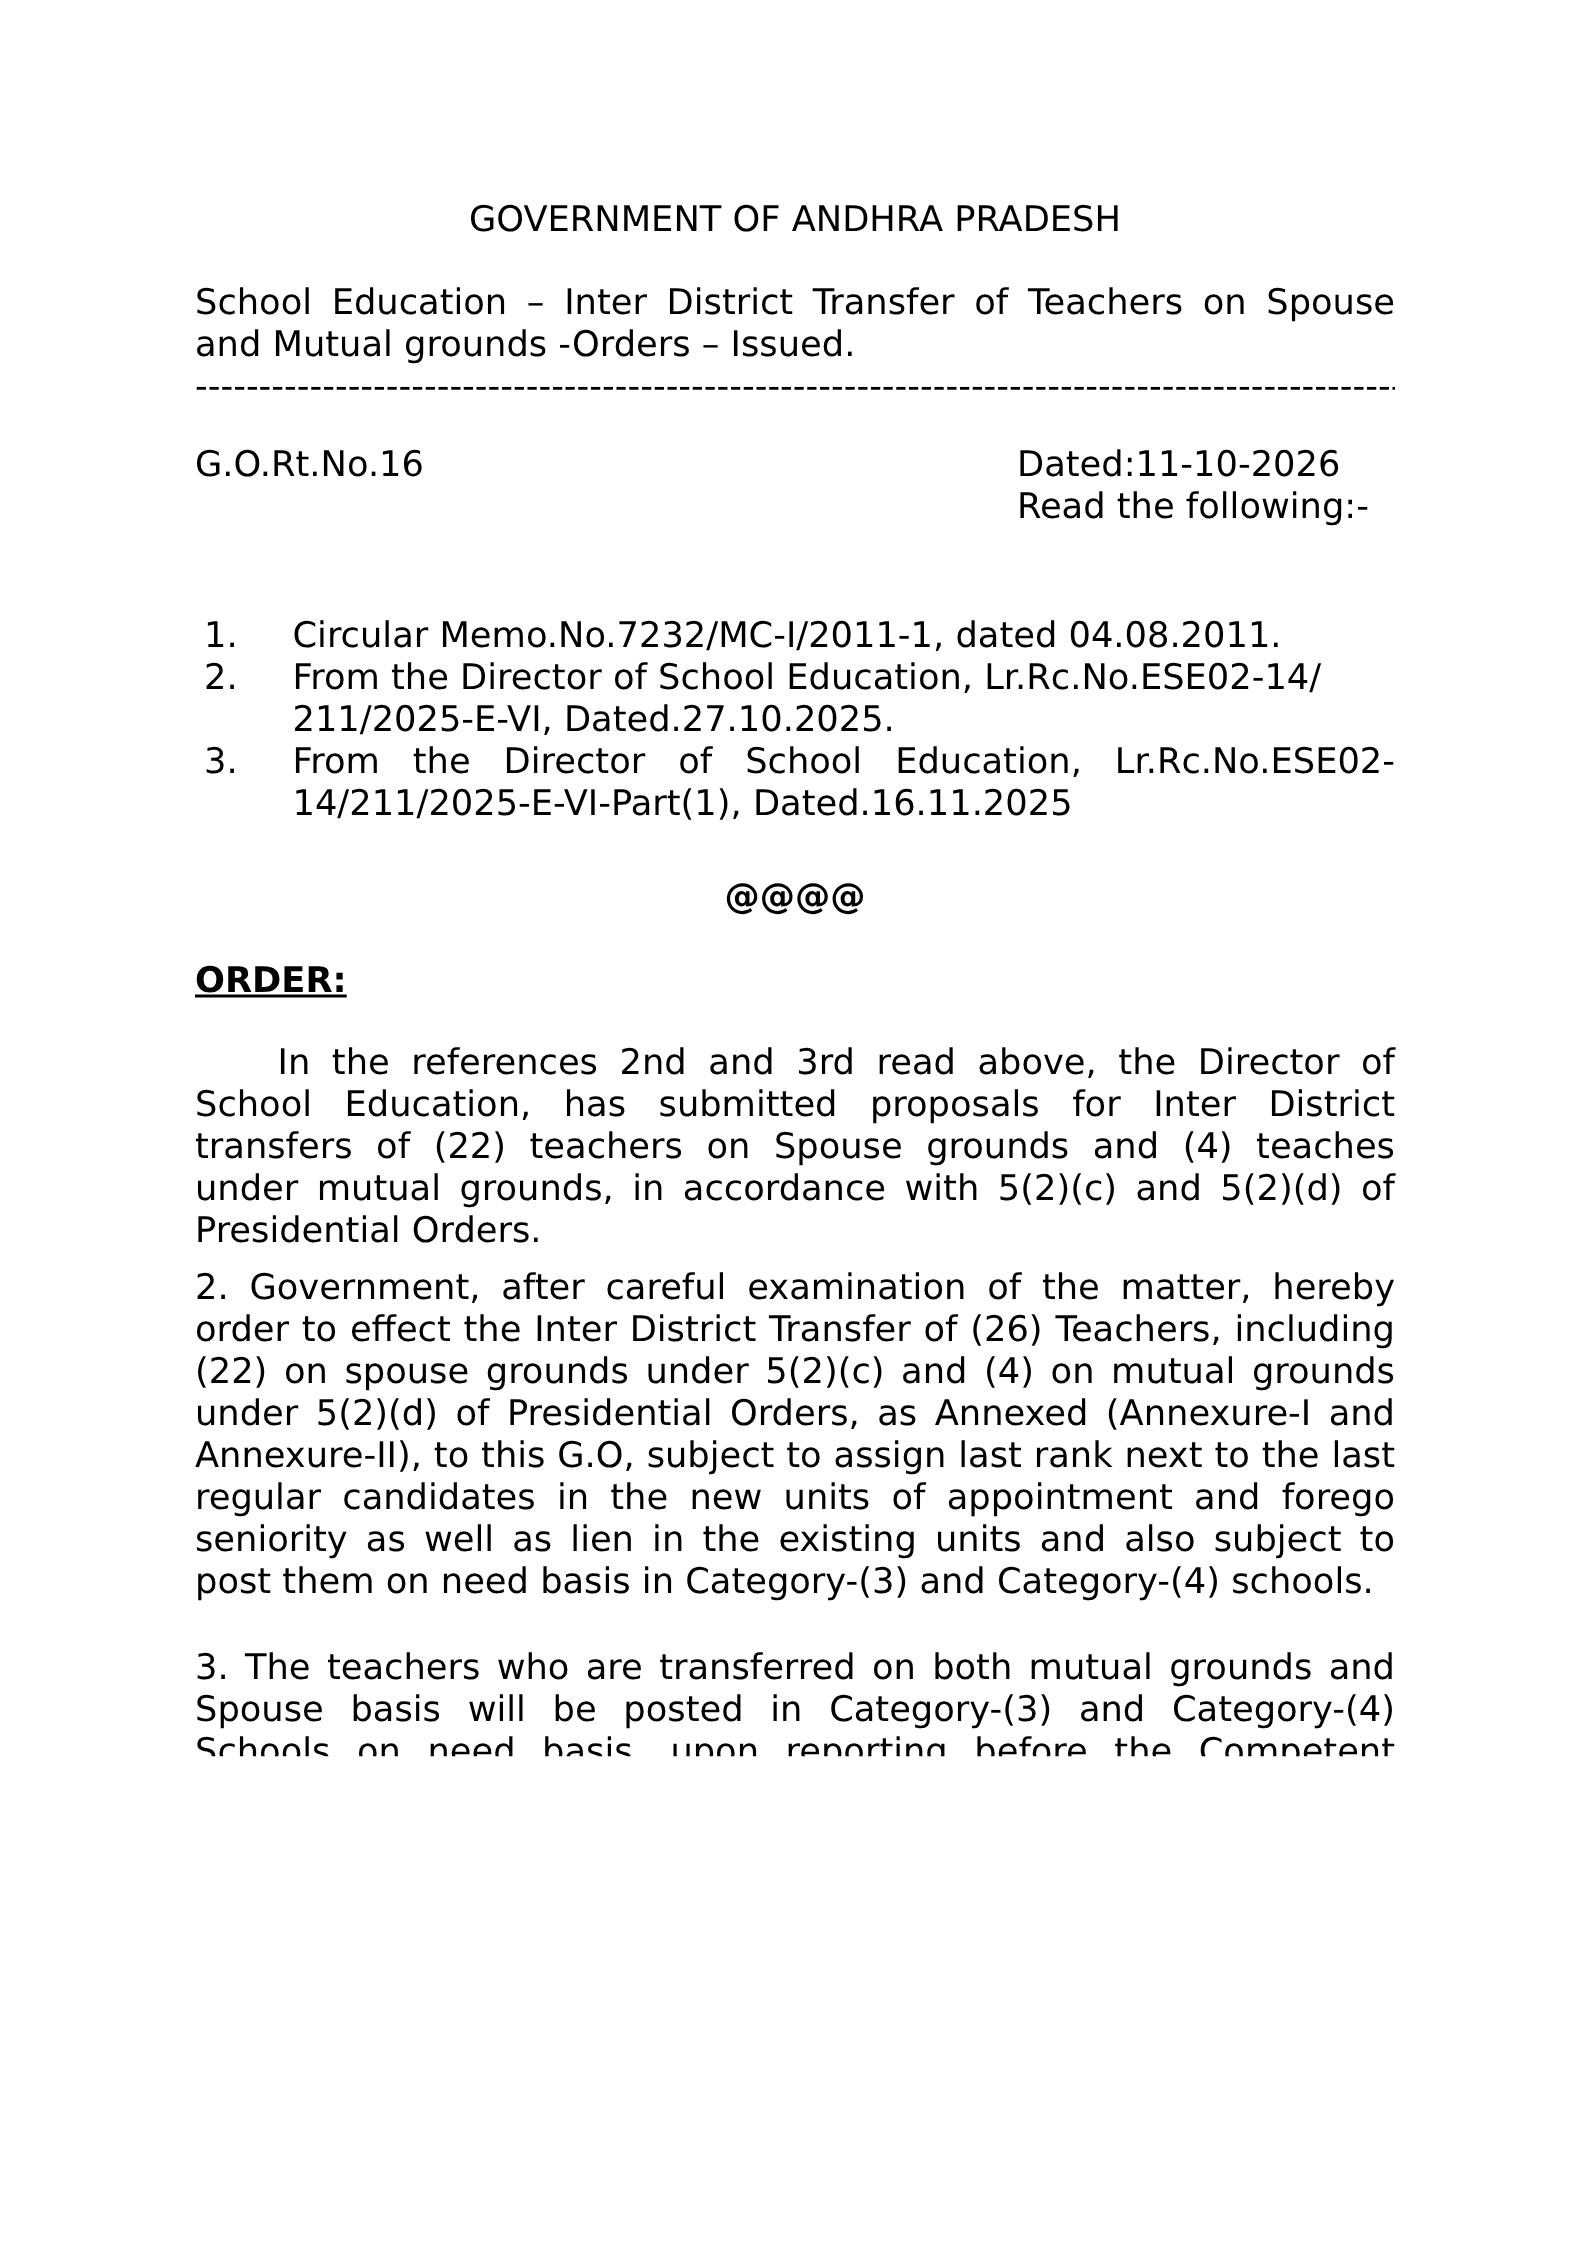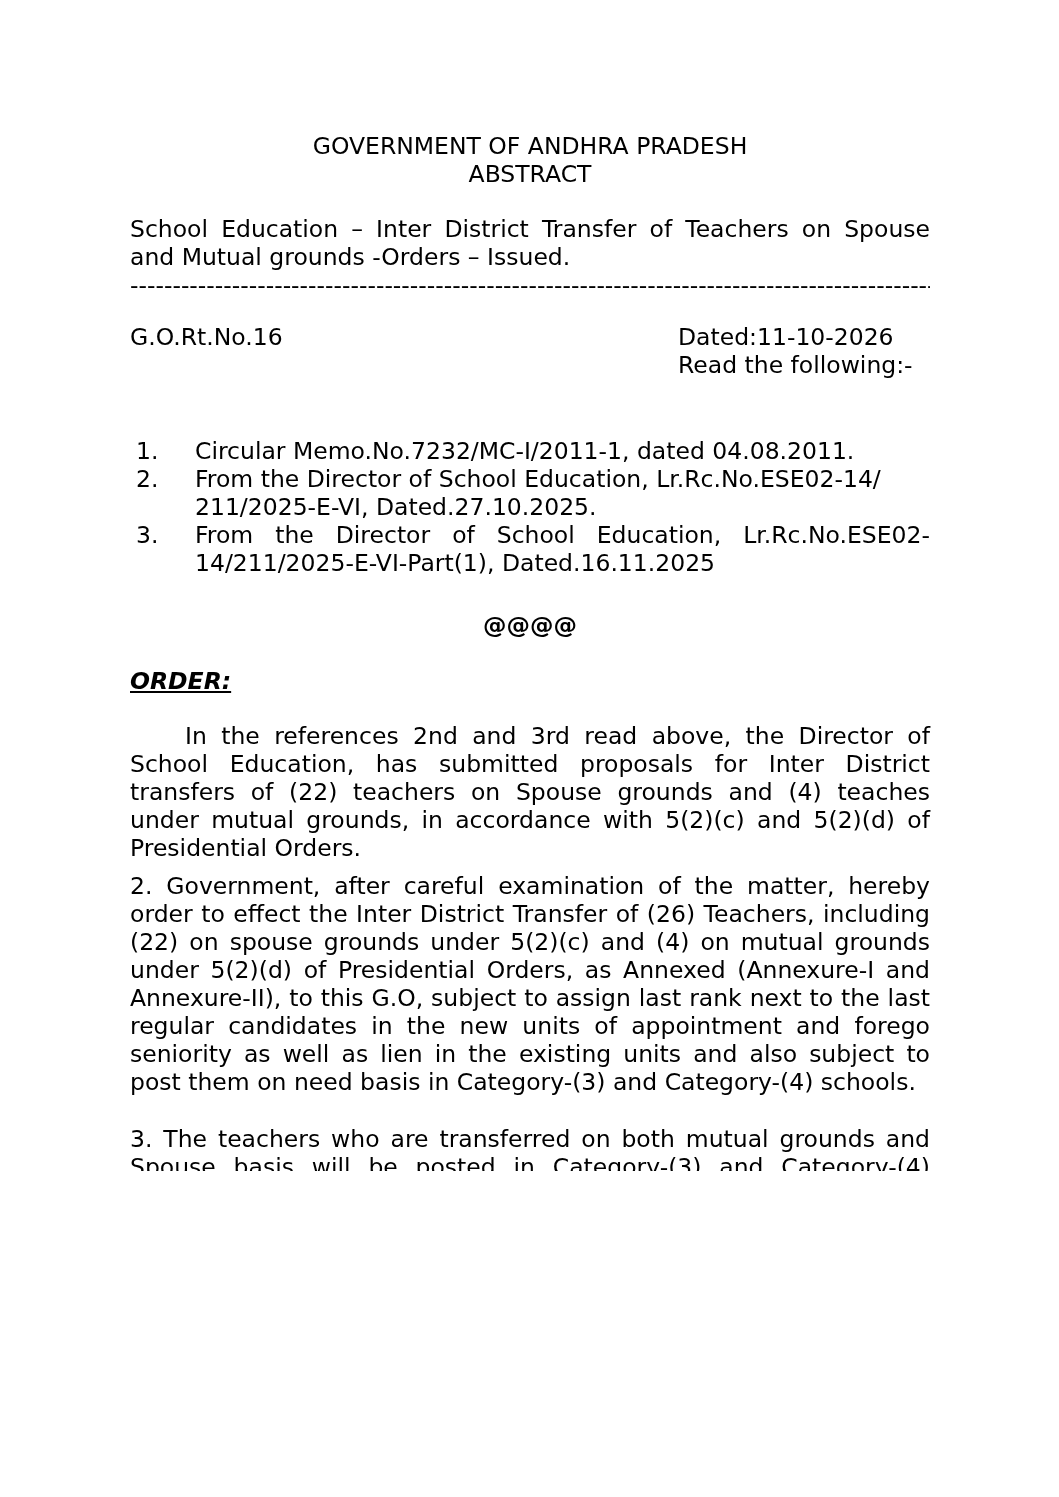--- a/index.html
+++ b/index.html
@@ -26,34 +26,33 @@
   }
   .go-row { display: flex; margin-top: 24px; }
   .go-left { flex: none; }
   .go-right { margin-left: auto; width: 252px; text-align: left; }
   .refs { margin-top: 58px; }
   .ref-row { display: flex; }
   .ref-num { flex: none; width: 65px; padding-left: 6px; }
   .ref-text { flex: 1; text-align: justify; white-space: pre-wrap; }
   .separator { text-align: center; margin-top: 34px; font-weight: bold; }
   .order-heading { margin-top: 28px; }
-  .order-heading span { font-weight: bold; text-decoration: underline; font-style: italic; }
+  .order-heading span { font-weight: bold; text-decoration: underline; }
   .para { text-align: justify; }
   .para-1 { margin-top: 27px; text-indent: 55px; }
   .para-2 { margin-top: 10px; }
   .para-3 { margin-top: 29px; }
   .pto { text-align: right; font-weight: bold; margin-top: 63px; text-decoration: underline; }
 </style>
 </head>
 <body>
 
 <div class="page">
 
   <div class="center">GOVERNMENT OF ANDHRA PRADESH</div>
-  <div class="center">ABSTRACT</div>
 
   <div class="subject">School Education – Inter District Transfer of Teachers on Spouse and Mutual grounds -Orders – Issued.</div>
 
   <div class="divider">--------------------------------------------------------------------------------------------------------------</div>
 
 
   <div class="go-row">
     <div class="go-left">G.O.Rt.No.16</div>
     <div class="go-right">
       <div>Dated:11-10-2026</div>

